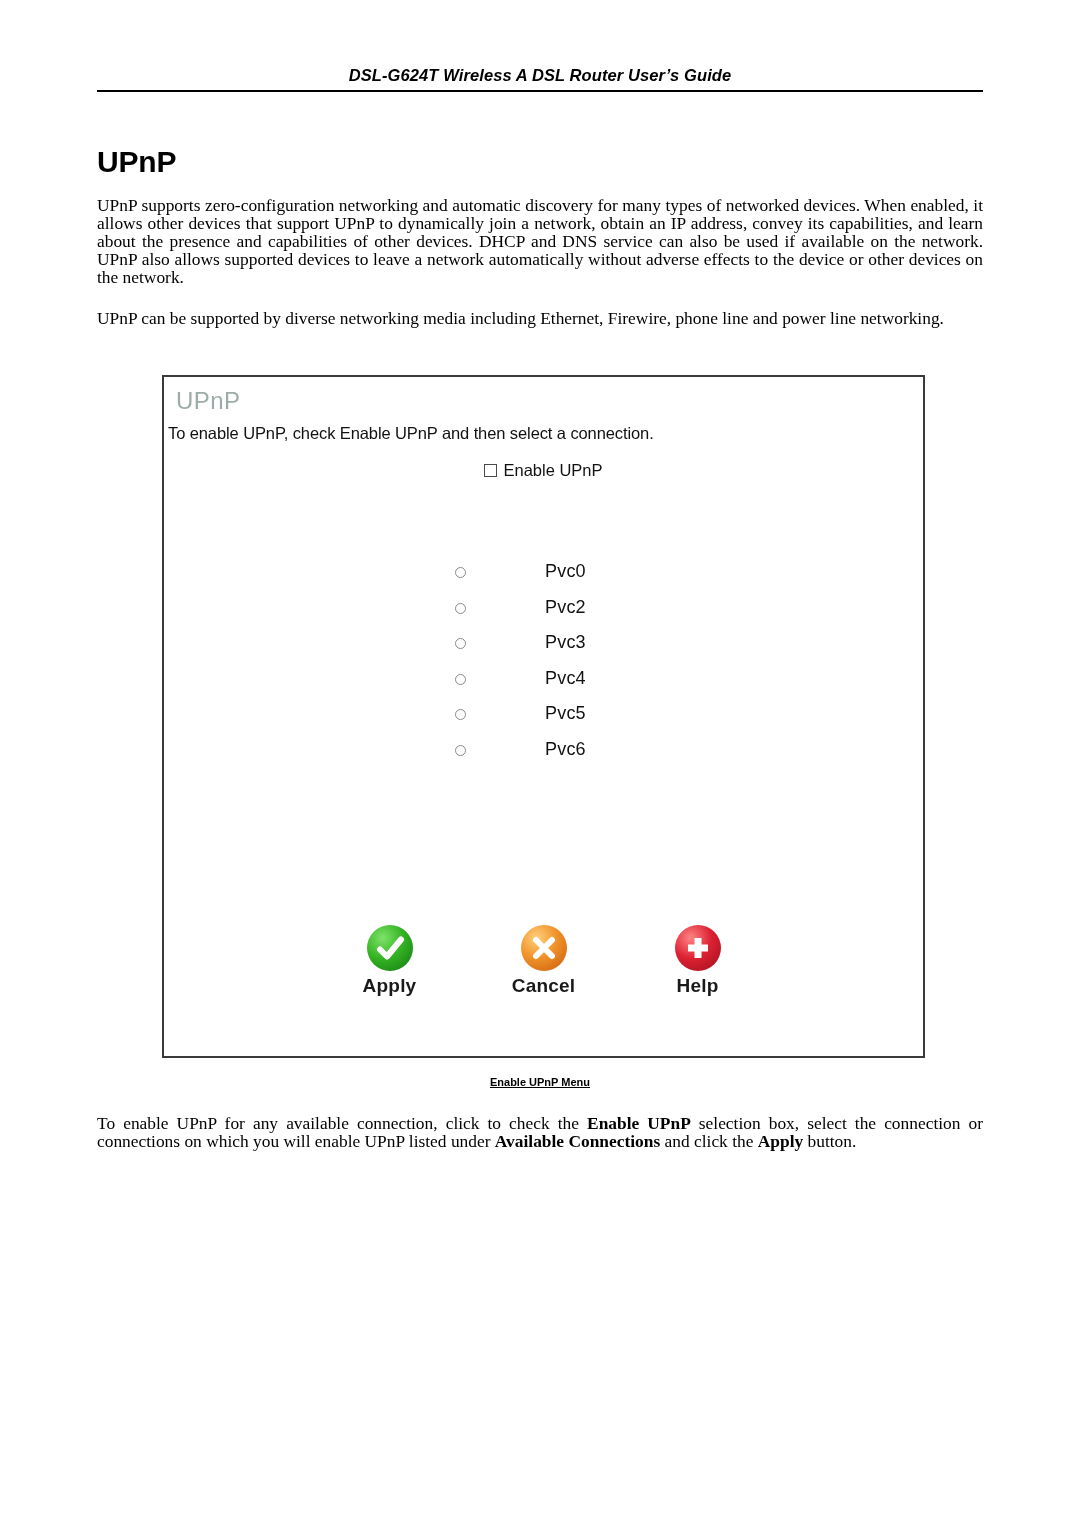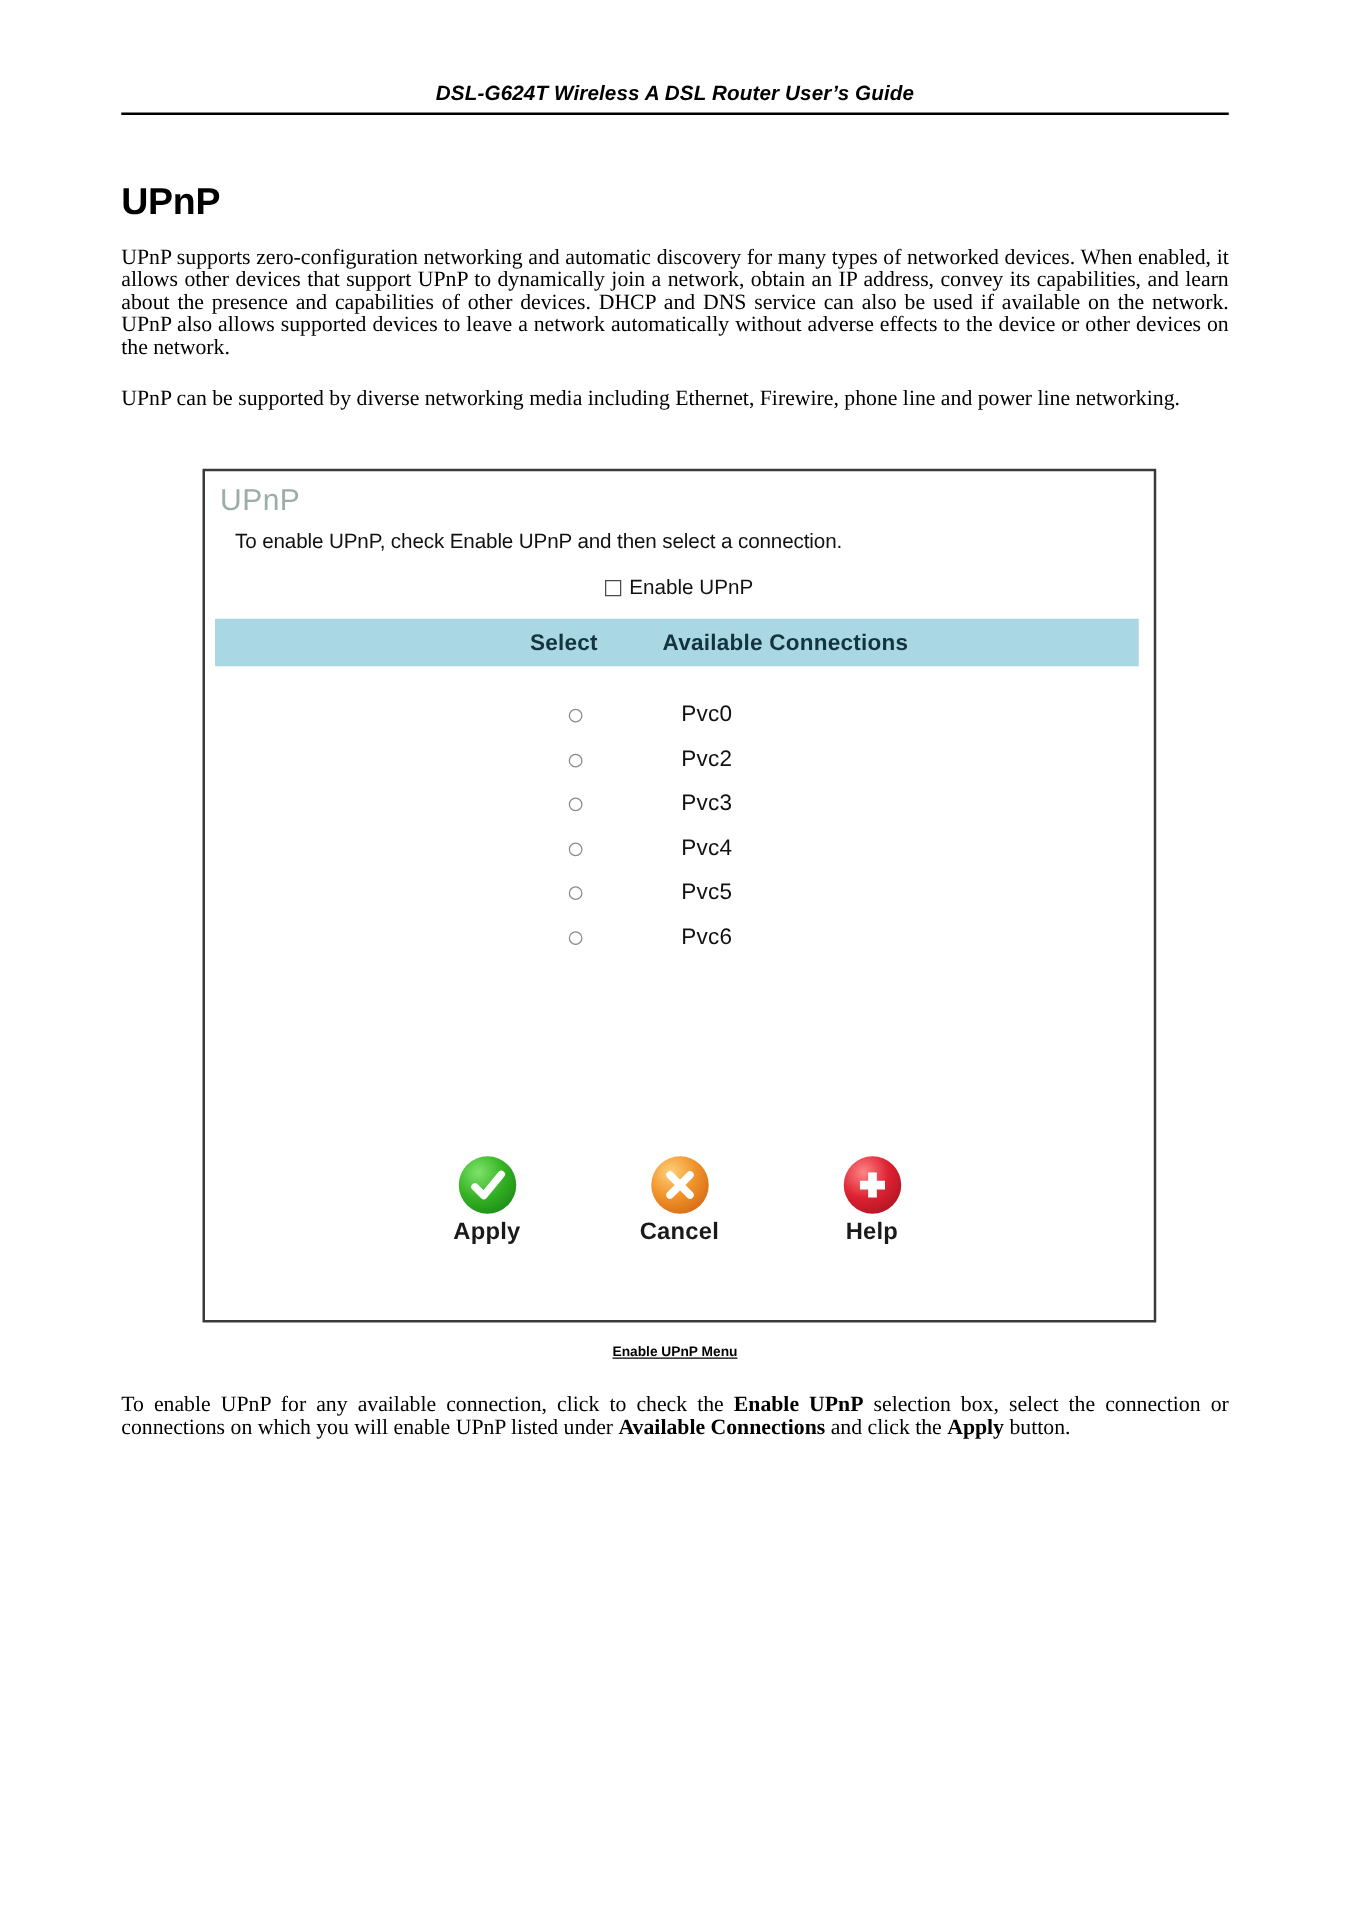--- a/index.html
+++ b/index.html
@@ -90,21 +90,21 @@
   .ui-title {
     position: absolute;
     left: 12px;
     top: 10px;
     font-size: 24px;
     color: #9cada9;
     letter-spacing: 0.4px;
   }
   .ui-instruction {
     position: absolute;
-    left: 24px;
+    left: 4px;
     top: 47px;
     font-size: 16.5px;
     color: #111;
     letter-spacing: -0.1px;
   }
 
   .enable-row {
     position: absolute;
     left: 0;
     top: 84px;
@@ -276,24 +276,20 @@
   <div class="ui-panel">
 
     <div class="ui-title">UPnP</div>
     <div class="ui-instruction">To enable UPnP, check Enable UPnP and then select a connection.</div>
 
     <div class="enable-row">
       <span class="checkbox-box"></span>
       <span class="enable-label">Enable UPnP</span>
     </div>
 
-    <div class="table-head">
-      <span class="th-select">Select</span>
-      <span class="th-available">Available Connections</span>
-    </div>
 
     <div class="conn-list">
       <div class="conn-row">
         <span class="radio-circle"></span>
         <span class="conn-label">Pvc0</span>
       </div>
       <div class="conn-row">
         <span class="radio-circle"></span>
         <span class="conn-label">Pvc2</span>
       </div>

